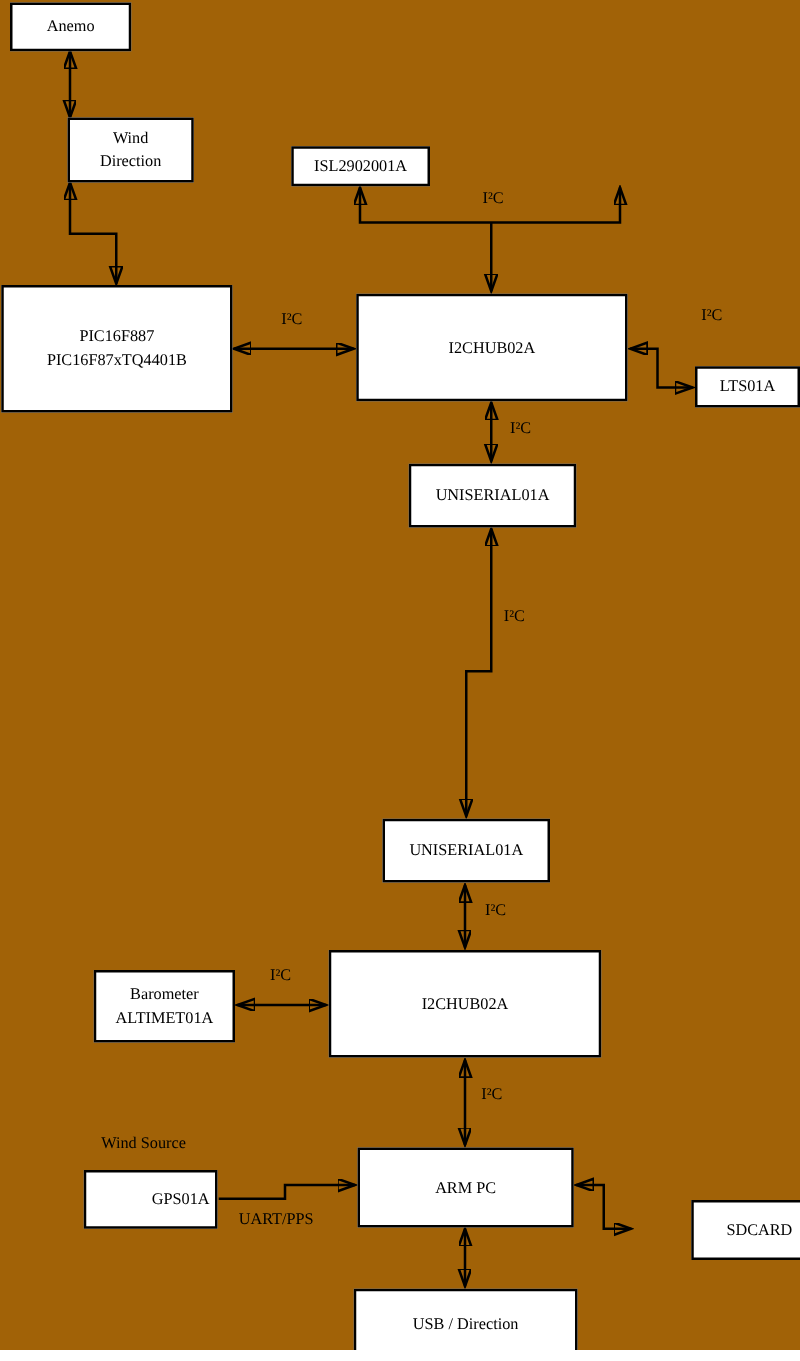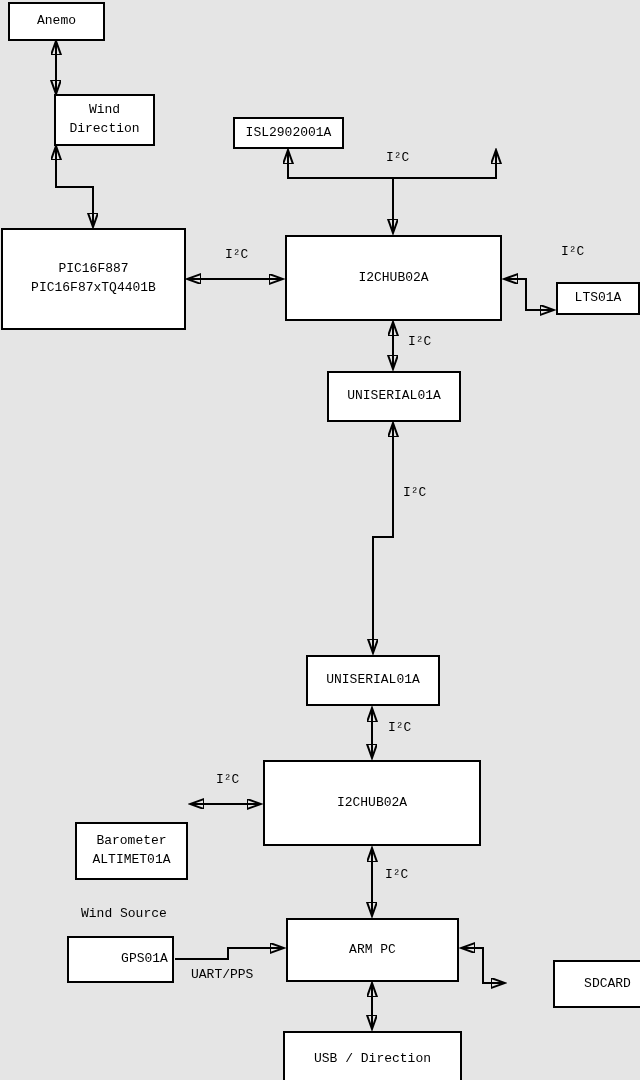--- a/index.html
+++ b/index.html
@@ -4,22 +4,22 @@
 <style>
   html, body {
     margin: 0;
     padding: 0;
     background: #ffffff;
   }
   .canvas {
     position: relative;
     width: 640px;
     height: 1080px;
-    background: #e5e5e5;
-    font-family: Liberation Mono, monospace;
+    background: #a16207;
+    font-family: Liberation Serif, serif;
     color: #000000;
     overflow: hidden;
   }
   .wires {
     position: absolute;
     left: 0;
     top: 0;
     width: 640px;
     height: 1089px;
   }
@@ -91,37 +91,37 @@
 
   <div class="box" style="left:233px; top:117px; width:111px; height:32px;">
     <span>ISL2902001A</span>
   </div>
 
 
   <div class="box" style="left:285px; top:235px; width:217px; height:86px;">
     <span>I2CHUB02A</span>
   </div>
 
-  <div class="box" style="left:556px; top:282px; width:84px; height:33px;">
+  <div class="box" style="left:556px; top:293px; width:84px; height:33px;">
     <span>LTS01A</span>
   </div>
 
   <div class="box" style="left:327px; top:371px; width:134px; height:51px;">
     <span>UNISERIAL01A</span>
   </div>
 
   <div class="box" style="left:306px; top:655px; width:134px; height:51px;">
     <span>UNISERIAL01A</span>
   </div>
 
   <div class="box" style="left:263px; top:760px; width:218px; height:86px;">
     <span>I2CHUB02A</span>
   </div>
 
-  <div class="box" style="left:75px; top:776px; width:113px; height:58px;margin-top:46px;">
+  <div class="box" style="left:75px; top:776px; width:113px; height:58px;">
     <span>Barometer
 ALTIMET01A</span>
   </div>
 
   <div class="box" style="left:67px; top:936px; width:107px; height:47px;padding-left:48px;">
     <span>GPS01A</span>
   </div>
 
   <div class="box" style="left:286px; top:918px; width:173px; height:64px;">
     <span>ARM PC</span>

